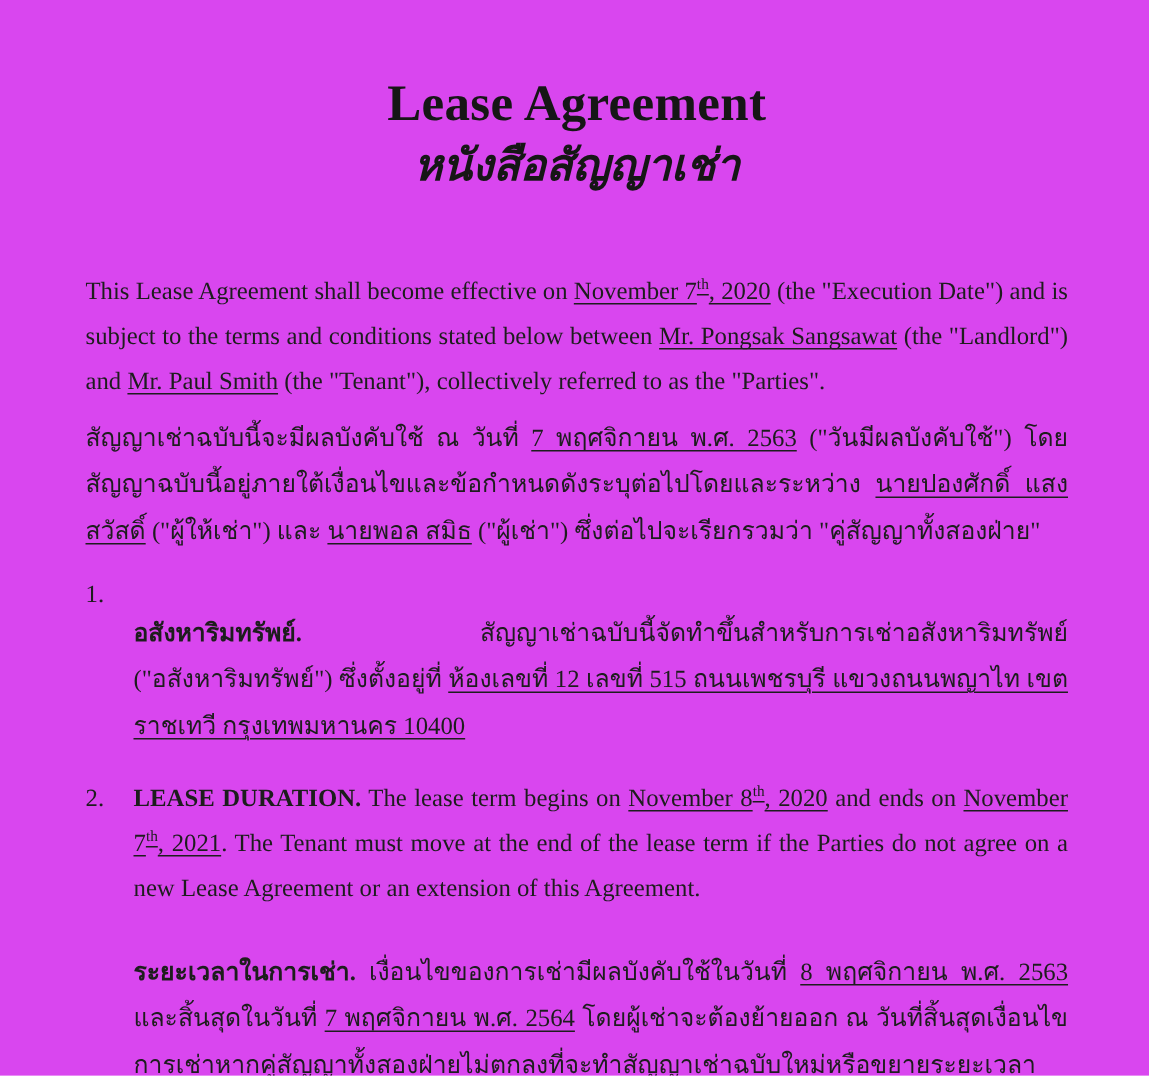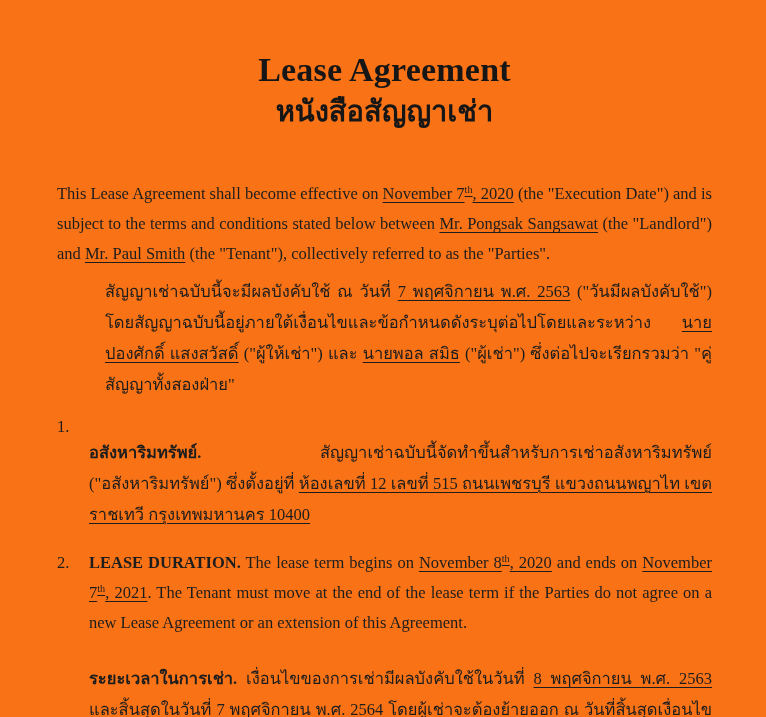--- a/index.html
+++ b/index.html
@@ -12,49 +12,50 @@
     height: 717px;
     overflow: hidden;
     font-family: "Liberation Serif", "DejaVu Serif", serif;
     color: #1d1d1d;
   }
   .doc {
     box-sizing: border-box;
     width: 766px;
     height: 717px;
     padding: 50px 54px 0 57px;
-    background: #f97316;
+    background: #d946ef;
   }
   .title {
     margin: 0;
     text-align: center;
     font-size: 34px;
     line-height: 1.15;
     font-weight: 700;
     color: #161616;
     letter-spacing: 0.2px;
   }
   .subtitle {
     text-align: center;
     font-size: 29px;
     line-height: 1.45;
     font-weight: 700;
     color: #161616;
     margin-top: 1px;
+    font-style: italic;
   }
   .para {
     margin: 0;
     font-size: 16.5px;
     text-align: justify;
     color: #1d1d1d;
   }
   .en { line-height: 30px; }
   .th { line-height: 31px; }
   .intro-en { margin-top: 47px; font-family: Liberation Serif, serif; }
-  .intro-th { margin-top: 7px; margin-left: 48px; }
+  .intro-th { margin-top: 7px; }
   .section {
     display: flex;
     align-items: flex-start;
     margin-top: 12px;
   }
   .section + .section { margin-top: 18px; }
   .sec-num {
     flex: none;
     width: 32px;
     font-size: 16.5px;

